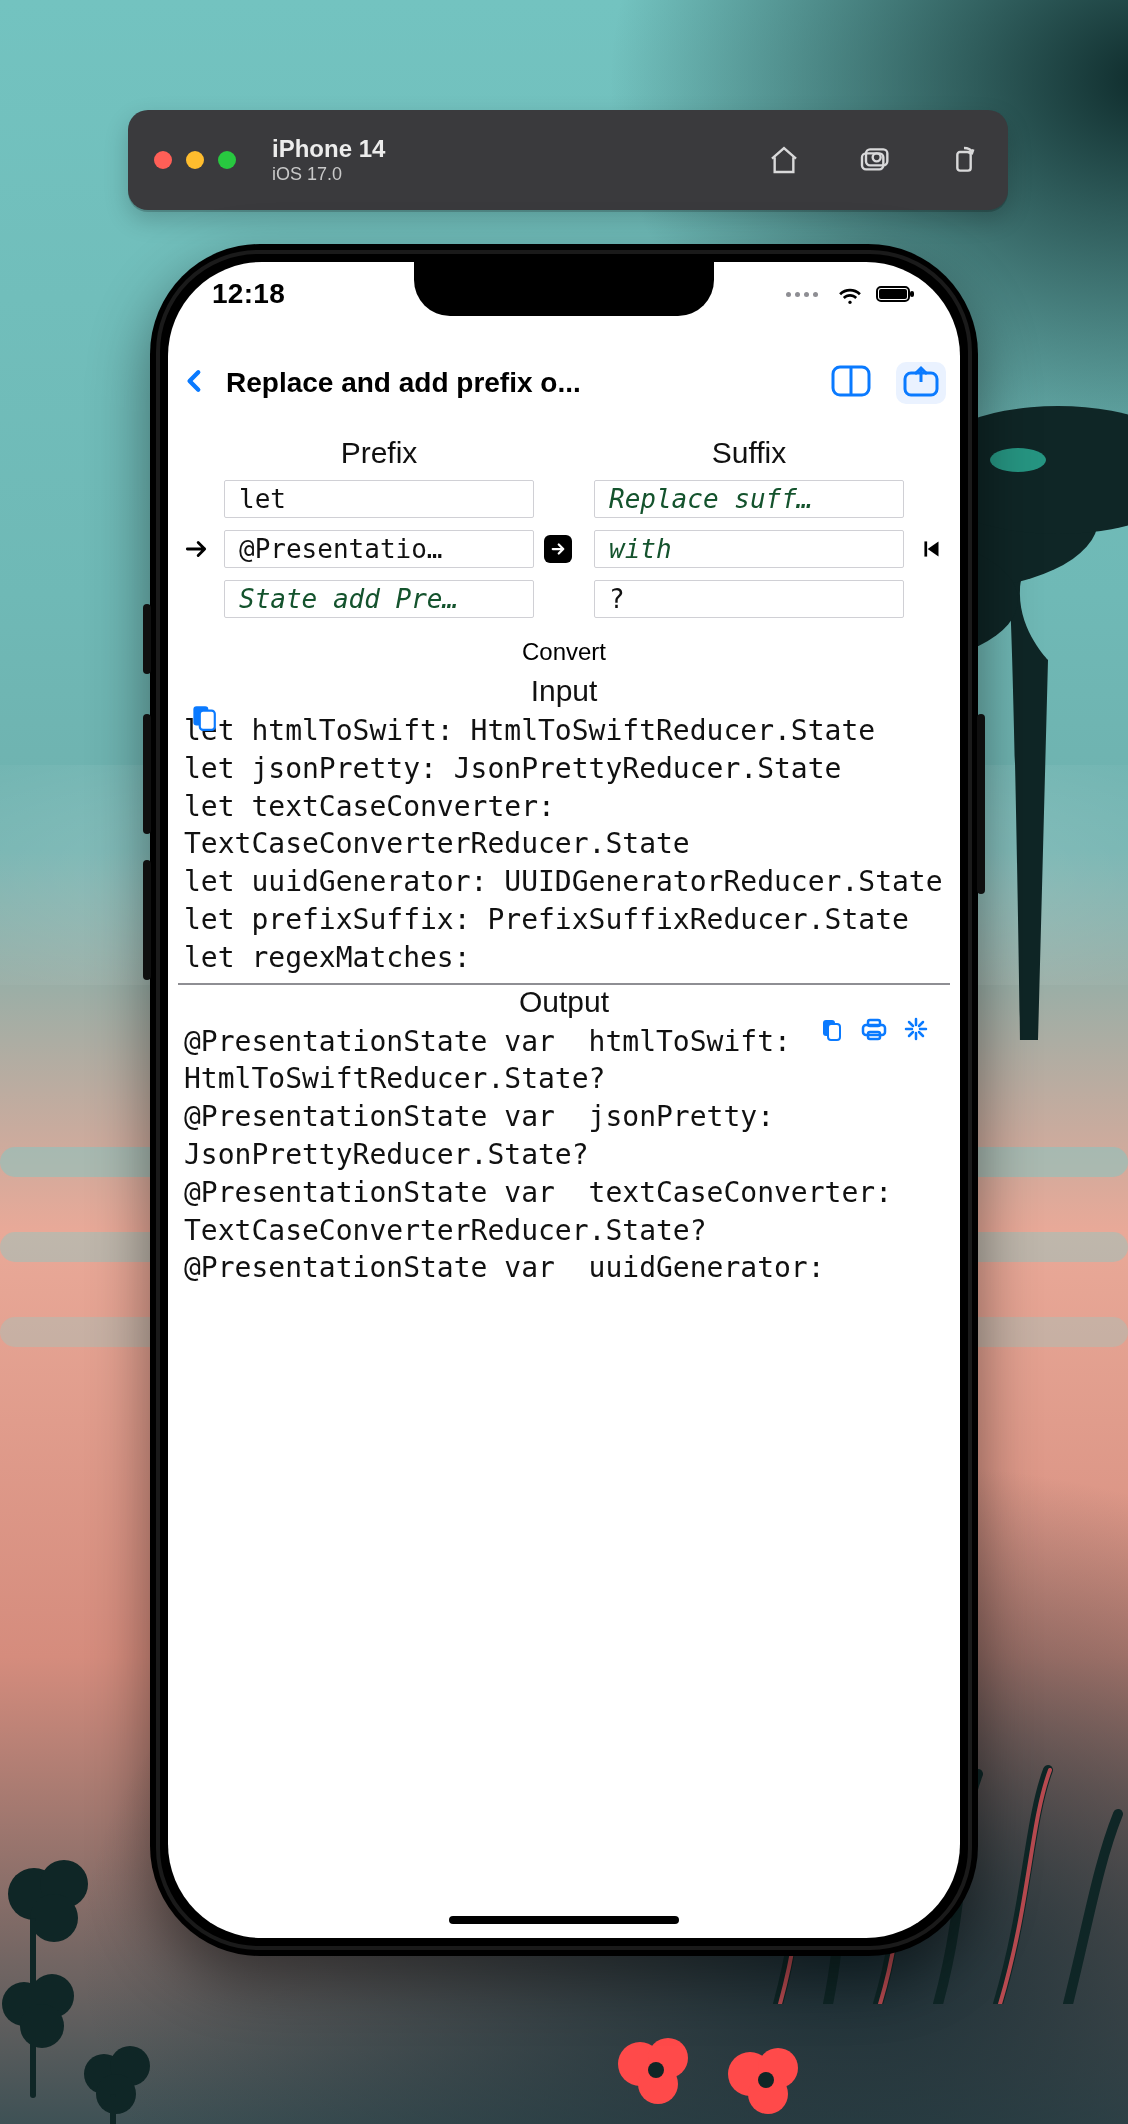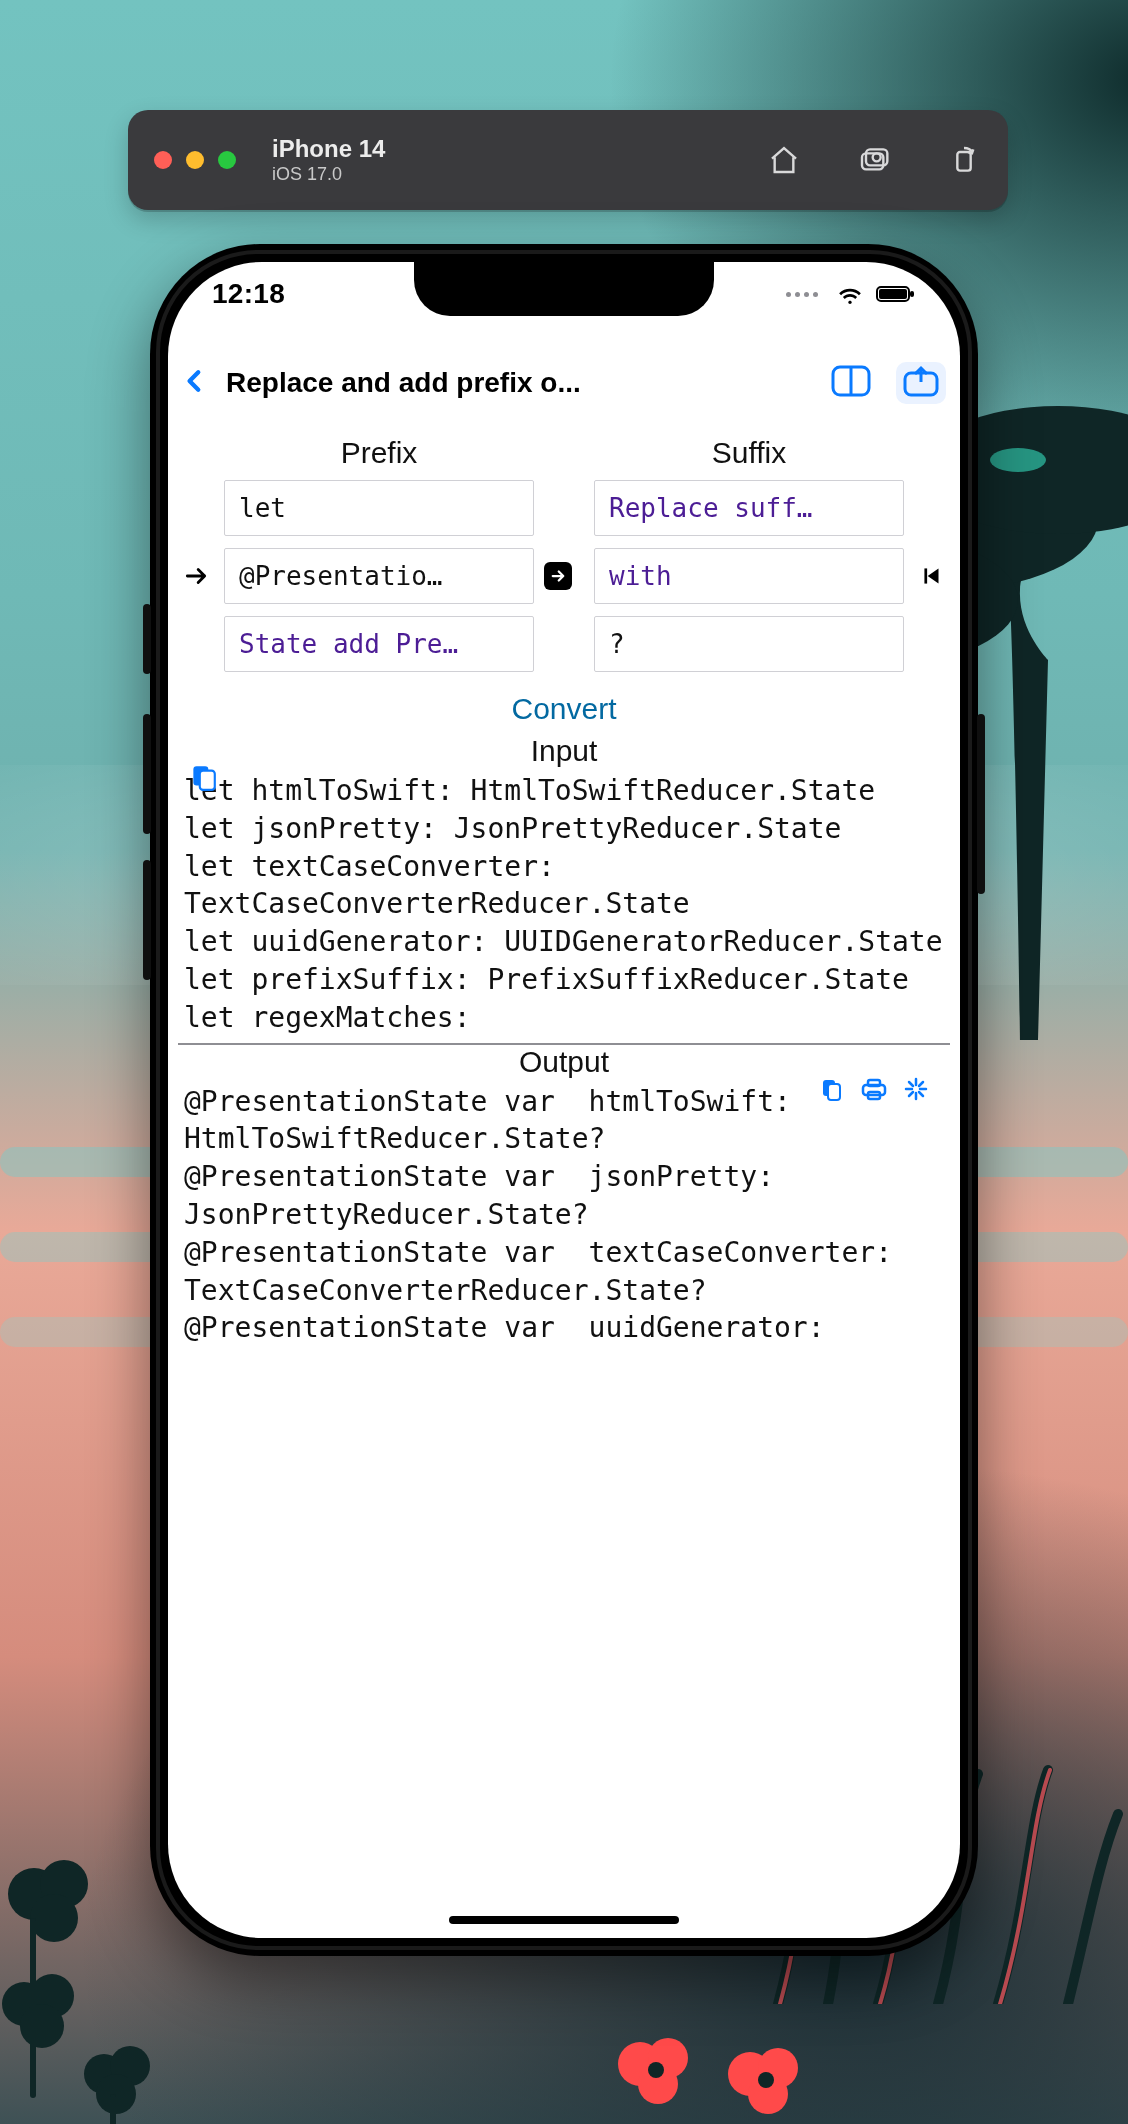--- a/index.html
+++ b/index.html
@@ -81,31 +81,31 @@
   .nav-title { font-size:28px; font-weight:700; margin-left:8px; white-space:nowrap; overflow:hidden; text-overflow:ellipsis; max-width:420px; }
   .nav-actions { margin-left:auto; display:flex; gap:24px; align-items:center; }
   .nav-act { color:#0a7aff; }
   .nav-act.filled { background:#eaf2ff; border-radius:10px; padding:2px 4px; }
 
   .content { position:absolute; left:0; right:0; top:168px; bottom:0; padding:0 10px; }
   .cols { display:grid; grid-template-columns: 36px 1fr 40px 1fr 36px; align-items:center; gap:10px; }
   .col-head { text-align:center; font-size:30px; font-weight:400; color:#111; padding:6px 0 10px; }
 
   .input {
-    height:56px; border:1px solid #d0d0d5; border-radius:2px; padding:0 14px; font-family: ui-monospace, SFMono-Regular, Menlo, monospace; font-size:26px; color:#111; display:flex; align-items:center; background:#fff;
+    height:38px; border:1px solid #d0d0d5; border-radius:2px; padding:0 14px; font-family: ui-monospace, SFMono-Regular, Menlo, monospace; font-size:26px; color:#111; display:flex; align-items:center; background:#fff;
     white-space:nowrap; overflow:hidden; text-overflow:ellipsis;
   }
-  .input.placeholder { color:#4c1d95; }
+  .input.placeholder { color:#14532d;font-style:italic; }
   .row-gap { height:12px; }
 
   .side-icon { display:flex; align-items:center; justify-content:center; }
   .side-icon.black { color:#111; }
   .side-icon.pill { width:28px; height:28px; background:#000; border-radius:6px; color:#fff; }
 
-  .convert { text-align:center; color:#0369a1; font-size:30px; padding:20px 0 8px; }
+  .convert { text-align:center; color:#000000; font-size:24px; padding:20px 0 8px; }
 
   .sect-title { text-align:center; font-size:30px; color:#111; }
   .paste-chip { position:absolute; left:12px; margin-top:-6px; color:#0a7aff; }
 
   .code { font-family: ui-monospace, SFMono-Regular, Menlo, monospace; font-size:28px; line-height:1.35; white-space:pre-wrap; word-break:break-word; color:#111; padding:4px 6px 0; }
 
   .divider { height:2px; background:#8e8e93; margin-top:6px; }
 
   .out-icons { position:absolute; right:22px; margin-top:-2px; display:flex; gap:16px; color:#0a7aff; }
   .out-icons span, .out-icons svg { display:block; }

